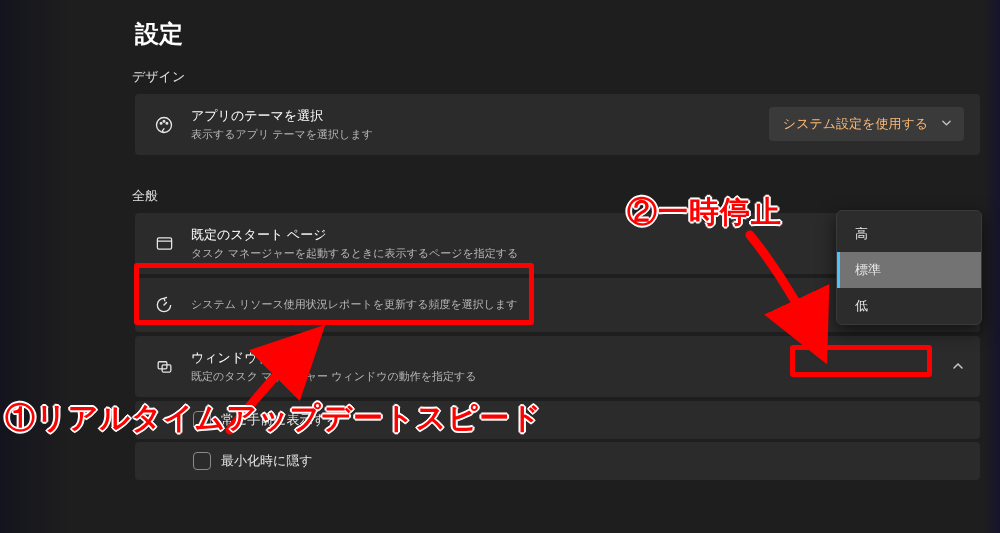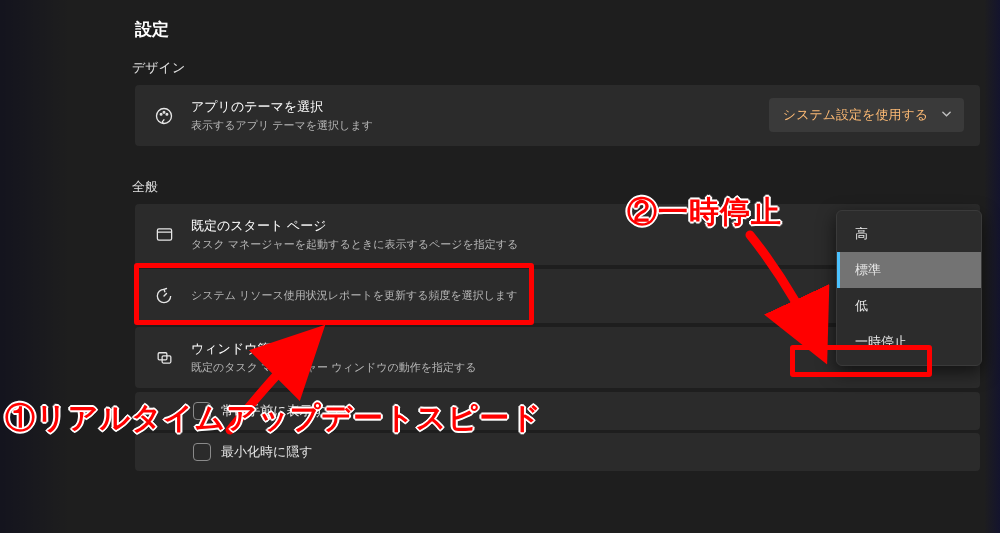--- a/index.html
+++ b/index.html
@@ -11,21 +11,21 @@
       color: #e8e8e8;
       overflow: hidden;
       position: relative;
     }
     .window {
       position: absolute;
       left: 0; right: 0; top: 0; bottom: 0;
       background: #1e1e1e;
     }
     .page-title {
-      font-size: 17px;
+      font-size: 24px;
       font-weight: 600;
       color: #ffffff;
       padding: 18px 0 14px 135px;
     }
     .content {
       padding: 0 20px 0 135px;
     }
     .section-label {
       color: #e0e0e0;
       font-size: 13px;
@@ -288,21 +288,20 @@
     <div class="sub">
       <span class="chk"></span>
       <span class="sublabel">最小化時に隠す</span>
     </div>
   </div>
 
   <div class="dropdown">
     <div class="opt" style="padding-top:14px">高</div>
     <div class="opt selected">標準</div>
     <div class="opt">低</div>
-    <div class="opt" style="padding-bottom:14px">一時停止</div>
   </div>
 
   <div class="hl hl1"></div>
   <div class="hl hl2"></div>
 
   <svg class="arrow" style="left:210px;top:320px;" width="130" height="120" viewBox="0 0 130 120">
     <defs>
         <marker id="ah1" viewBox="0 0 10 10" refX="7" refY="5" markerWidth="8" markerHeight="8" orient="auto">
           <path d="M0 0L10 5L0 10z" fill="#ff0000"></path>
         </marker>

